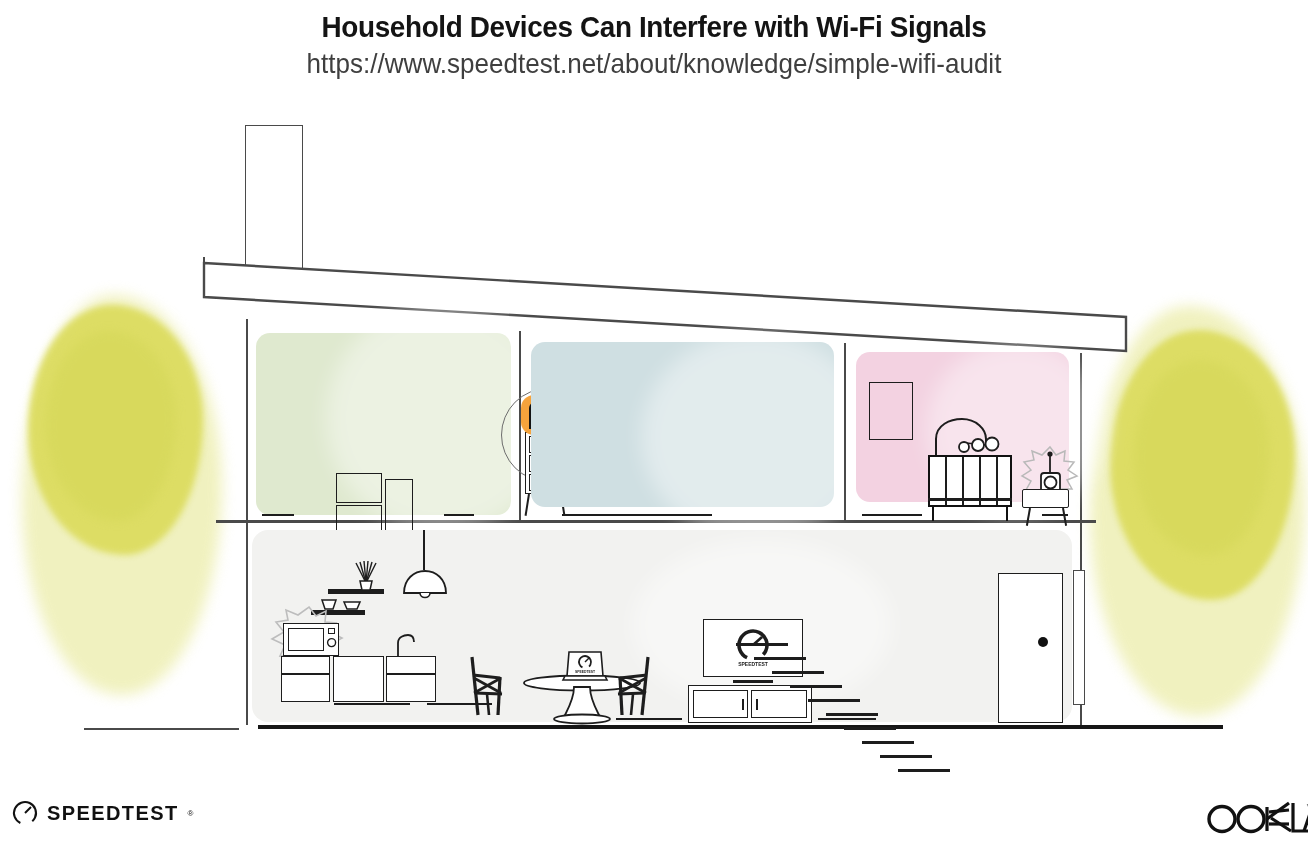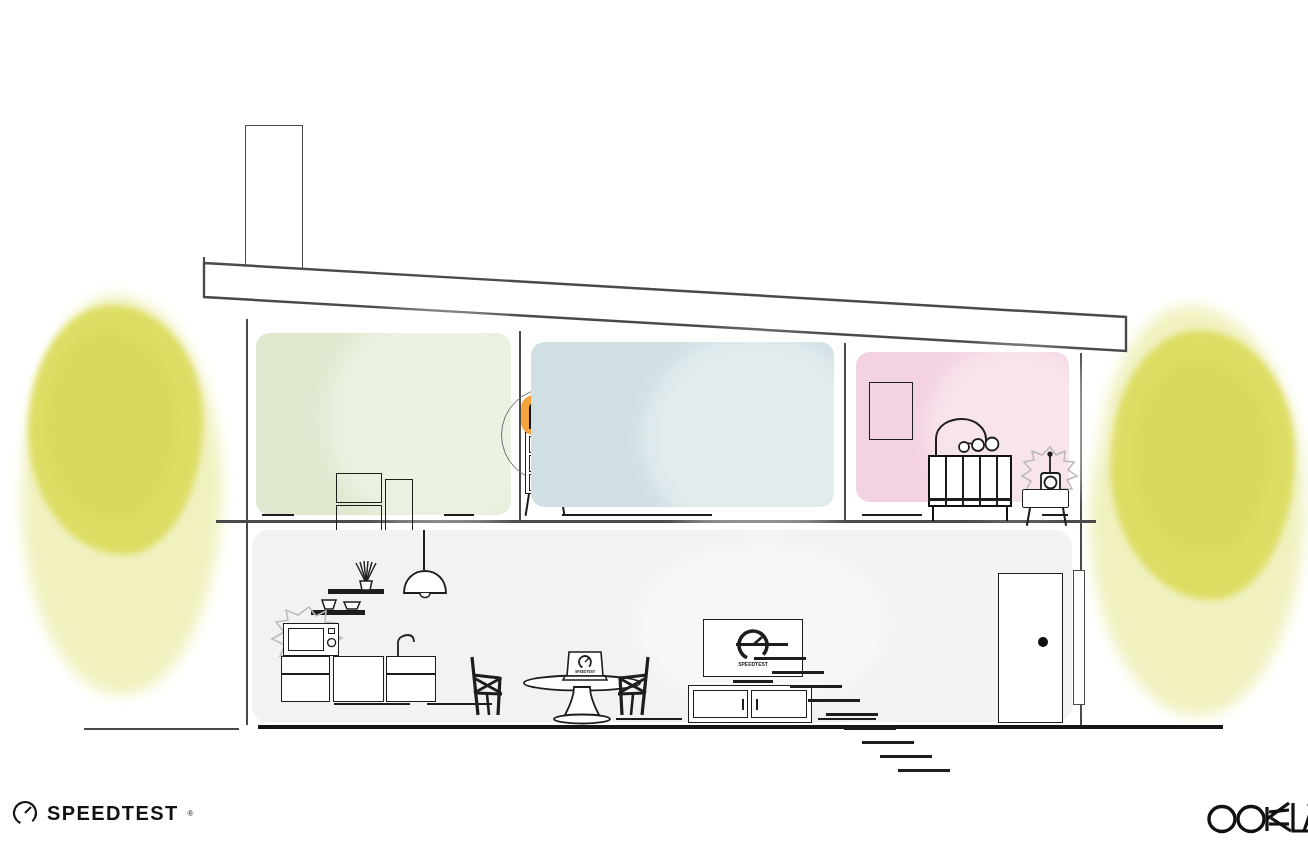--- a/index.html
+++ b/index.html
@@ -50,20 +50,24 @@
   .leg{position:absolute;background:#1d1d1d;width:1.8px;transform-origin:top center;}
 
   svg{display:block;overflow:visible;}
   .lbl{position:absolute;}
 </style>
 </head>
 <body>
 
 <div class="stage">
 
+  <div class="hdr">
+    <div class="title">Household Devices Can Interfere with Wi-Fi Signals</div>
+    <div class="suburl">https://www.speedtest.net/about/knowledge/simple-wifi-audit</div>
+  </div>
 
   <div class="scene">
 
     <div class="tree" style="left:20px;top:180px;width:210px;height:420px;">
       <div class="wash" style="left:2px;top:10px;width:200px;height:400px;background:#eeefb4;filter:blur(7px);opacity:.85;"></div>
       <div class="crown" style="left:8px;top:20px;width:175px;height:250px;background:#dcdc5e;filter:blur(3px);opacity:.93;"></div>
       <div class="crown" style="left:26px;top:46px;width:130px;height:190px;background:#d6d85a;filter:blur(5px);opacity:.7;"></div>
     </div>
 
     <div class="tree" style="left:1090px;top:195px;width:220px;height:420px;">

